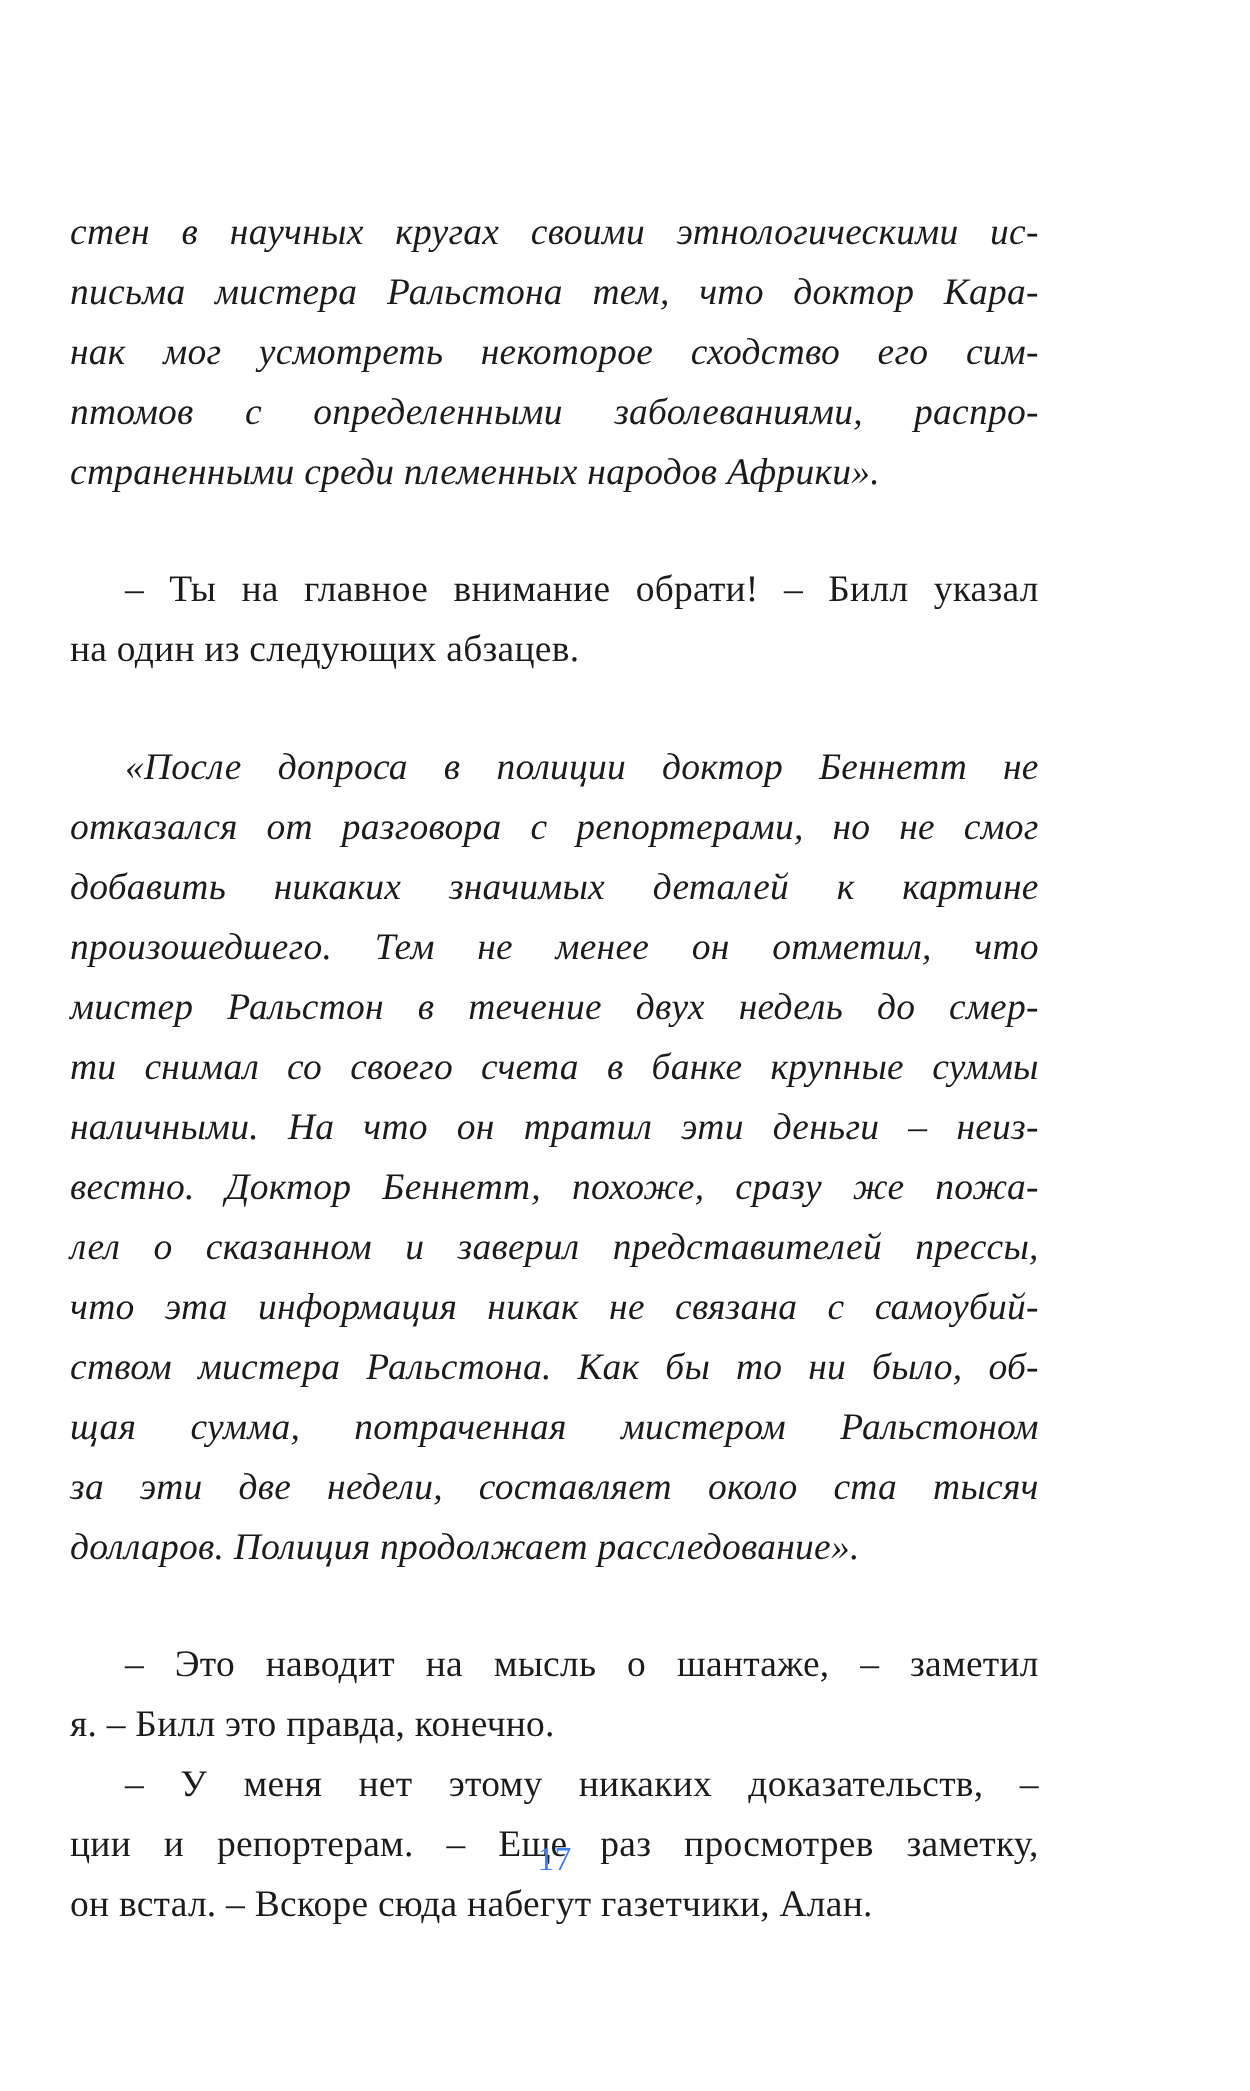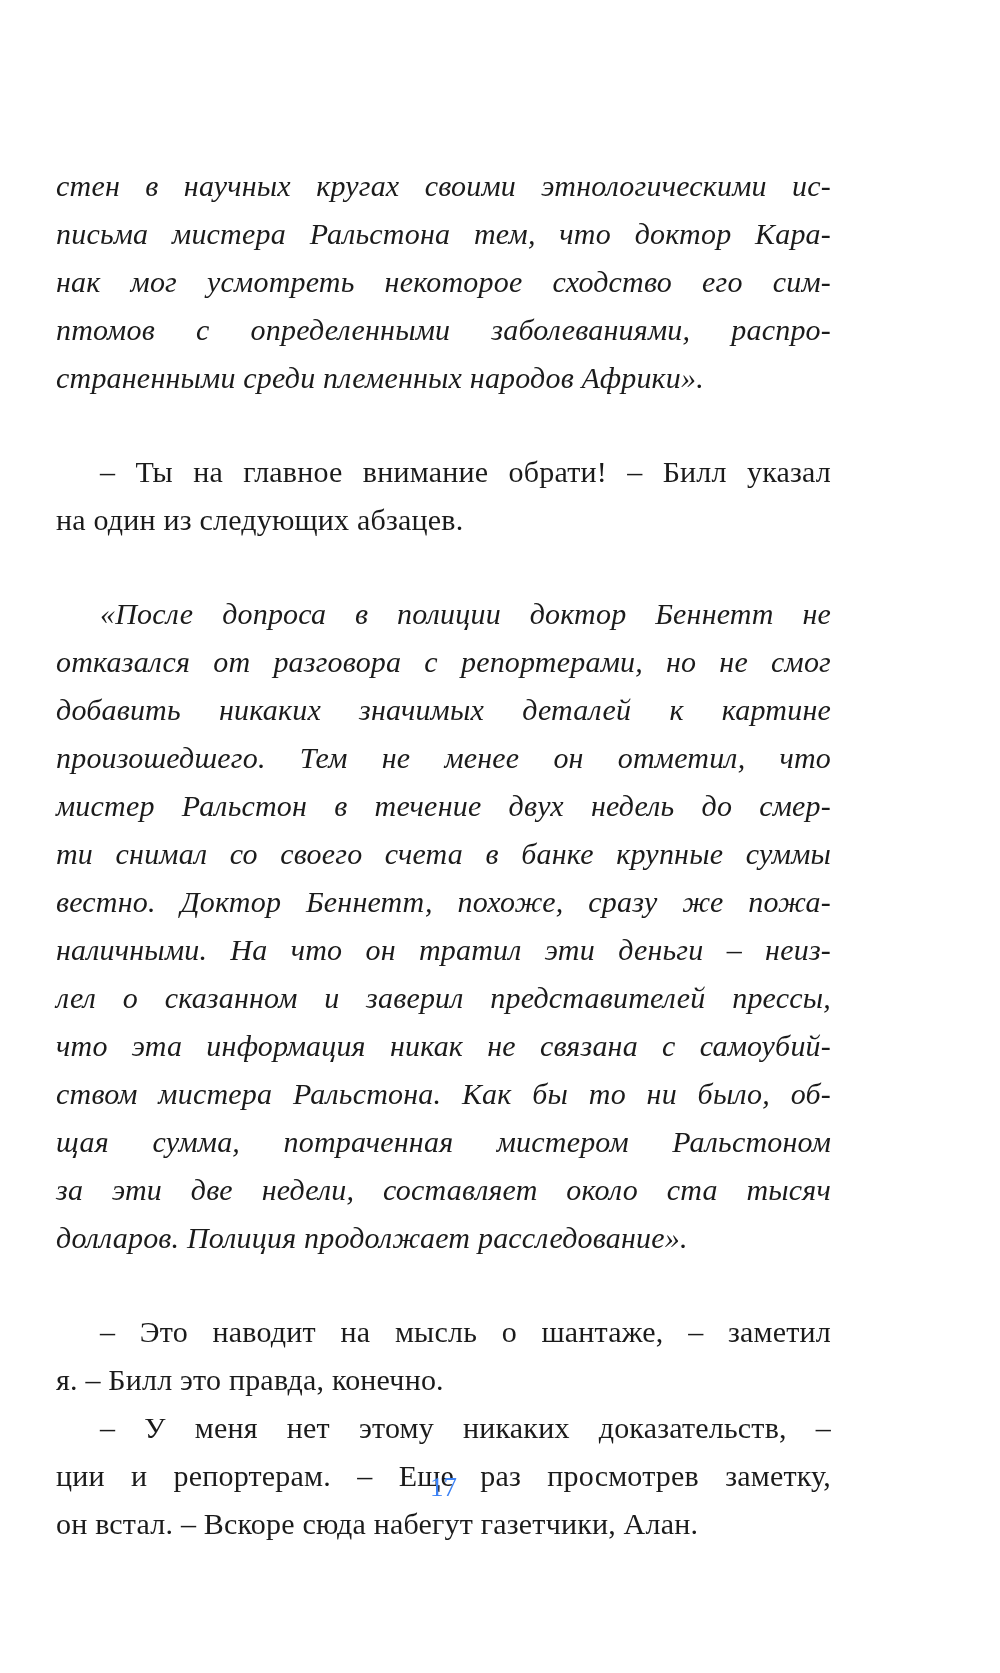--- a/index.html
+++ b/index.html
@@ -71,22 +71,22 @@
         <div class="line indent">– Ты на главное внимание обрати! – Билл указал</div>
         <div class="line">на один из следующих абзацев.</div>
       </div>
       <div class="para italic gap">
         <div class="line indent">«После допроса в полиции доктор Беннетт не</div>
         <div class="line">отказался от разговора с репортерами, но не смог</div>
         <div class="line">добавить никаких значимых деталей к картине</div>
         <div class="line">произошедшего. Тем не менее он отметил, что</div>
         <div class="line">мистер Ральстон в течение двух недель до смер-</div>
         <div class="line">ти снимал со своего счета в банке крупные суммы</div>
+        <div class="line">наличными. На что он тратил эти деньги – неиз-</div>
         <div class="line">вестно. Доктор Беннетт, похоже, сразу же пожа-</div>
-        <div class="line">наличными. На что он тратил эти деньги – неиз-</div>
         <div class="line">лел о сказанном и заверил представителей прессы,</div>
         <div class="line">что эта информация никак не связана с самоубий-</div>
         <div class="line">ством мистера Ральстона. Как бы то ни было, об-</div>
         <div class="line">щая сумма, потраченная мистером Ральстоном</div>
         <div class="line">за эти две недели, составляет около ста тысяч</div>
         <div class="line">долларов. Полиция продолжает расследование».</div>
       </div>
       <div class="para roman">
         <div class="line indent">– Это наводит на мысль о шантаже, – заметил</div>
         <div class="line">я. – Билл это правда, конечно.</div>

